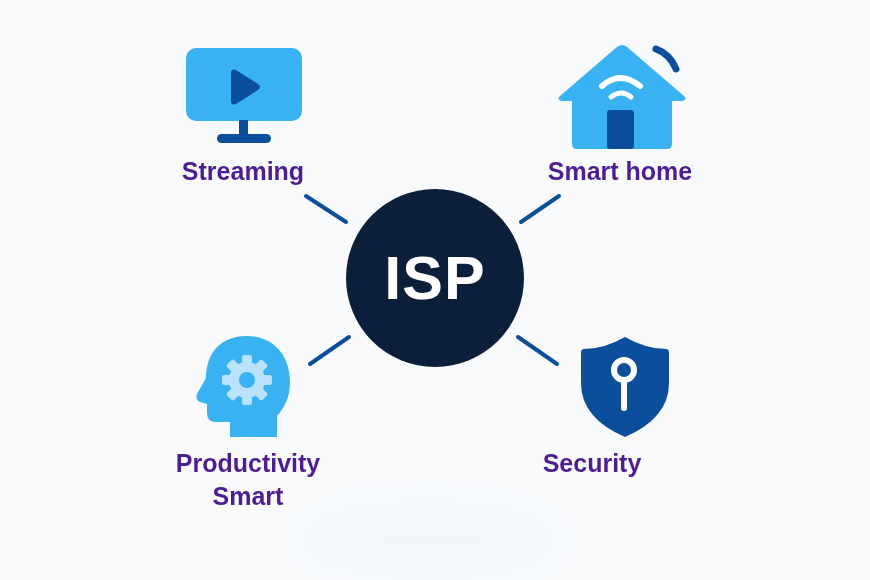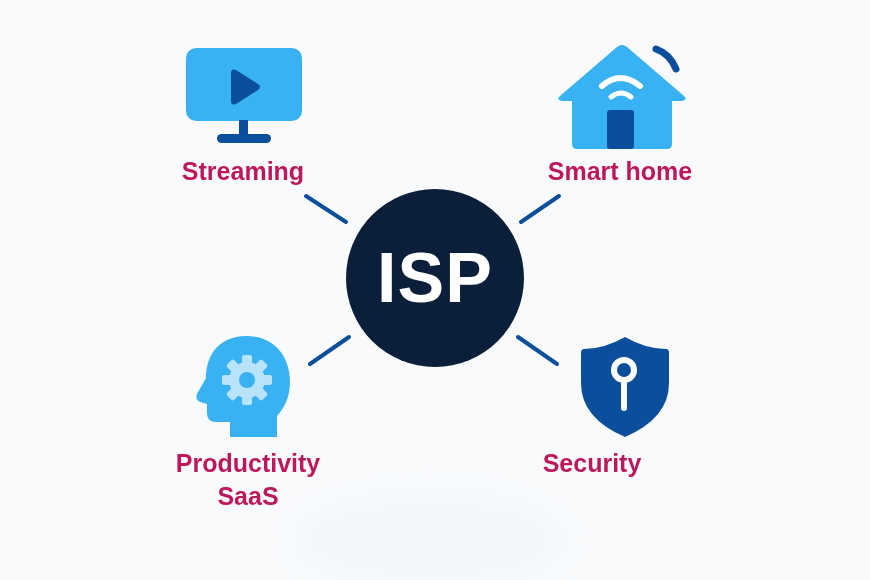--- a/index.html
+++ b/index.html
@@ -15,34 +15,34 @@
       font-family: "Liberation Sans", "DejaVu Sans", sans-serif;
     }
     .canvas {
       position: absolute;
       left: 0; top: 0;
       width: 870px; height: 580px;
     }
     .node-label {
       position: absolute;
       font-weight: 700;
-      color: #be185d;
+      color: #4c1d95;
       font-size: 25px;
       line-height: 32px;
       text-align: center;
       white-space: nowrap;
       transform: translateX(-50%);
     }
     .hub-label {
       position: absolute;
       left: 435px;
       top: 278px;
       transform: translate(-50%, -50%);
       font-weight: 700;
-      font-size: 70px;
+      font-size: 61px;
       color: #ffffff;
       letter-spacing: 1px;
       line-height: 1;
     }
     .icon {
       position: absolute;
     }
     .soft-glow {
       position: absolute;
       left: 300px;
@@ -109,16 +109,16 @@
       <circle cx="624" cy="370" r="10" fill="none" stroke="#ffffff" stroke-width="6"></circle>
       <rect x="621" y="379" width="6" height="32" rx="3" fill="#ffffff"></rect>
     </g>
   </svg>
 
   <div class="hub-label">ISP</div>
 
   <div class="node-label" style="left:243px; top:155px;">Streaming</div>
   <div class="node-label" style="left:248px; top:447px;">Productivity</div>
   <div class="node-label" style="left:620px; top:155px;">Smart home</div>
-  <div class="node-label" style="left:248px; top:480px;">SaaS</div>
+  <div class="node-label" style="left:248px; top:480px;">Smart</div>
   <div class="node-label" style="left:592px; top:447px;">Security</div>
 
 </div>
 
 </body></html>

